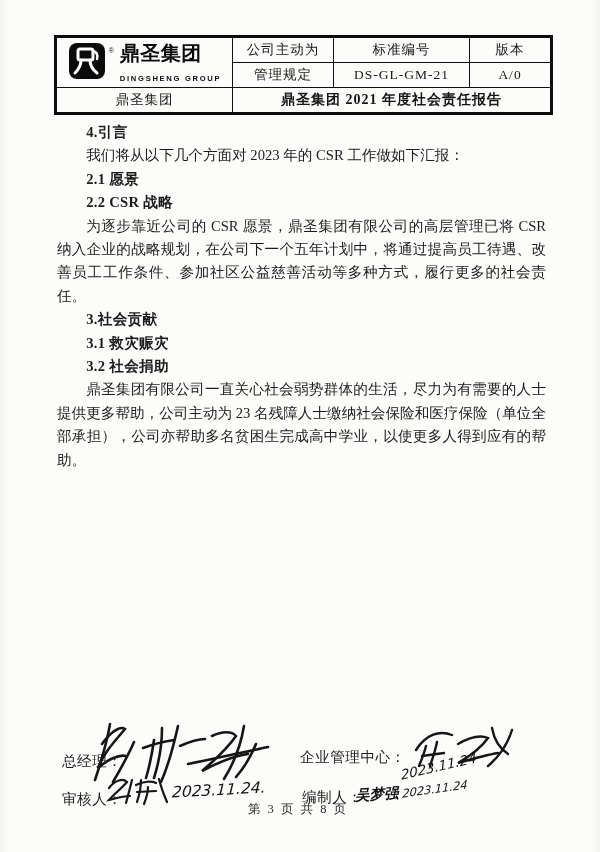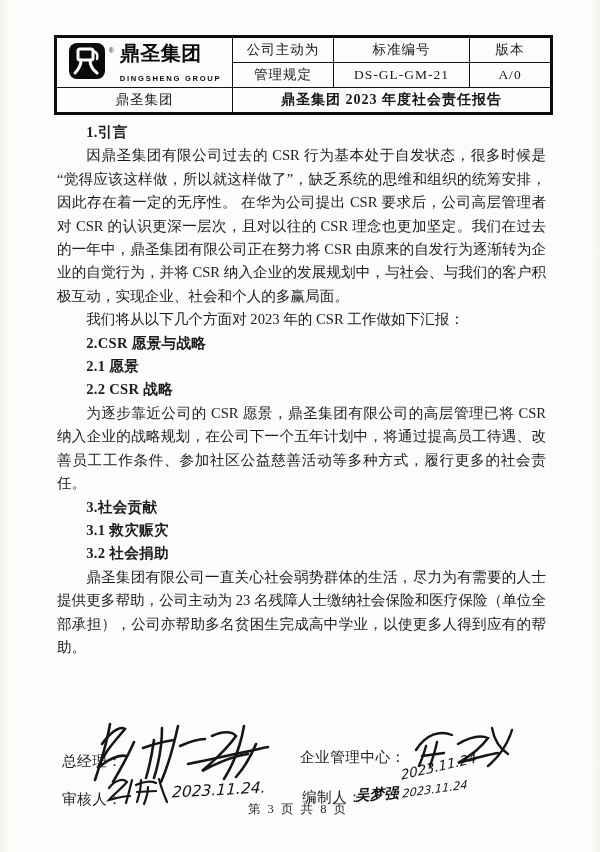--- a/index.html
+++ b/index.html
@@ -97,30 +97,28 @@
       <td class="col-num">标准编号</td>
       <td class="col-ver">版本</td>
     </tr>
     <tr>
       <td>管理规定</td>
       <td>DS-GL-GM-21</td>
       <td>A/0</td>
     </tr>
     <tr>
       <td>鼎圣集团</td>
-      <td colspan="3" class="std-name">鼎圣集团 2023 年度社会责任报告</td>
+      <td colspan="3" class="std-name">鼎圣集团 2021 年度社会责任报告</td>
     </tr>
   </tbody>
     </table>
 
   <div class="doc-body">
-    <p class="head">1.引言</p>
-    <p class="para">因鼎圣集团有限公司过去的 CSR 行为基本处于自发状态，很多时候是“觉得应该这样做，所以就这样做了”，缺乏系统的思维和组织的统筹安排，因此存在着一定的无序性。 在华为公司提出 CSR 要求后，公司高层管理者对 CSR 的认识更深一层次，且对以往的 CSR 理念也更加坚定。我们在过去的一年中，鼎圣集团有限公司正在努力将 CSR 由原来的自发行为逐渐转为企业的自觉行为，并将 CSR 纳入企业的发展规划中，与社会、与我们的客户积极互动，实现企业、社会和个人的多赢局面。</p>
+    <p class="head">4.引言</p>
     <p class="para">我们将从以下几个方面对 2023 年的 CSR 工作做如下汇报：</p>
-    <p class="head">2.CSR 愿景与战略</p>
     <p class="head">2.1 愿景</p>
     <p class="head">2.2 CSR 战略</p>
     <p class="para">为逐步靠近公司的 CSR 愿景，鼎圣集团有限公司的高层管理已将 CSR 纳入企业的战略规划，在公司下一个五年计划中，将通过提高员工待遇、改善员工工作条件、参加社区公益慈善活动等多种方式，履行更多的社会责任。</p>
     <p class="head">3.社会贡献</p>
     <p class="head">3.1 救灾赈灾</p>
     <p class="head">3.2 社会捐助</p>
     <p class="para">鼎圣集团有限公司一直关心社会弱势群体的生活，尽力为有需要的人士提供更多帮助，公司主动为 23 名残障人士缴纳社会保险和医疗保险（单位全部承担），公司亦帮助多名贫困生完成高中学业，以使更多人得到应有的帮助。</p>
   </div>
 
   <span class="sig-label" style="left:62px;top:752px;">总经理：</span>

